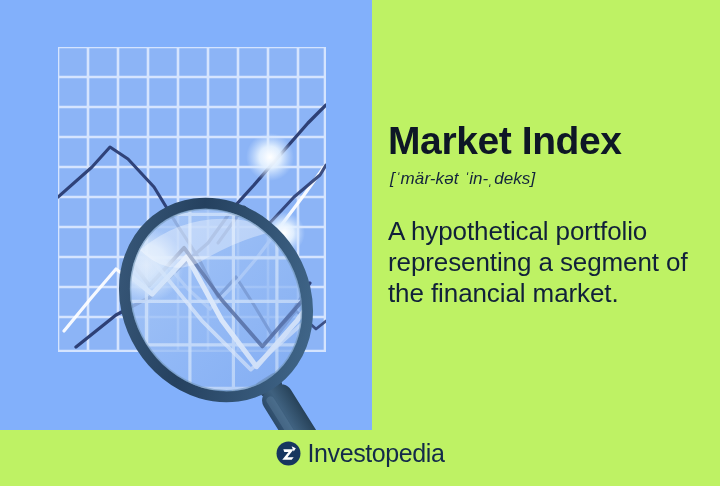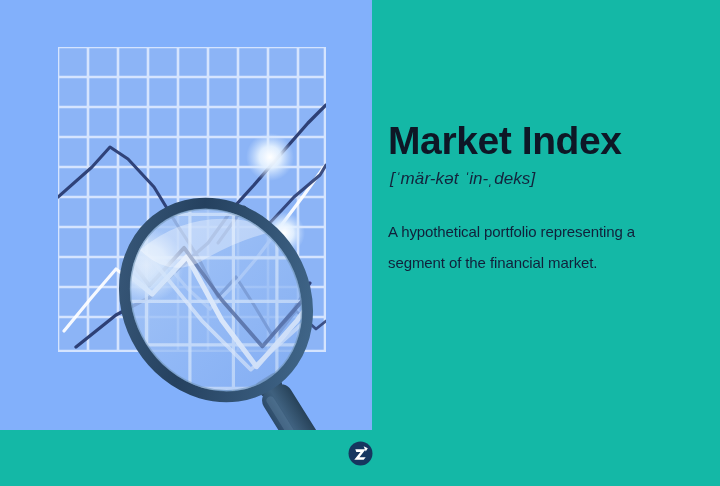--- a/index.html
+++ b/index.html
@@ -2,40 +2,40 @@
 <html><head>
 <meta charset="utf-8">
 <style>
   html,body{margin:0;padding:0;}
   body{
     width:720px;height:486px;overflow:hidden;
     background:#82b0fb;
     font-family:"Liberation Sans", sans-serif;
     -webkit-font-smoothing:antialiased;
   }
-  .card{position:relative;width:720px;height:486px;background:#14b8a6;overflow:hidden;}
+  .card{position:relative;width:720px;height:486px;background:#bef264;overflow:hidden;}
 
   
   .illus{position:absolute;left:0;top:0;width:372px;height:430px;}
   .illus svg{display:block;}
 
   
   .textblock{
     position:absolute;left:388px;top:118px;width:300px;
   }
   .title{
     font-size:39px;line-height:46px;font-weight:700;color:#0e1726;
     letter-spacing:-0.4px;margin:0;
   }
   .phonetic{
     font-size:17px;line-height:22px;font-style:italic;color:#13233c;
     margin:4px 0 0 2px;font-weight:400;letter-spacing:0.1px;
   }
   .definition{
-    font-size:15px;line-height:31px;color:#11203a;font-weight:400;
+    font-size:26px;line-height:31px;color:#11203a;font-weight:400;
     margin:26px 0 0 0;letter-spacing:-0.1px;
   }
 
   
   .footer{
     position:absolute;left:0;right:0;bottom:20px;
     display:flex;align-items:center;justify-content:center;gap:7px;
   }
   .logo-mark{width:25px;height:25px;display:block;flex:0 0 auto;}
   .logo-word{
@@ -191,15 +191,16 @@
   </div>
 
   <div class="footer">
     <span class="logo-mark">
       <svg viewBox="0 0 48 48" width="25" height="25" xmlns="http://www.w3.org/2000/svg">
         <circle cx="24" cy="24" r="23" fill="#16365f"></circle>
         <path d="M14 16 H34 L22 31 H34 L30 36 H12 L24 21 H16 Z" fill="#ffffff"></path>
         <path d="M30 10 L38 14 L34 20 Z" fill="#ffffff"></path>
       </svg>
     </span>
+    <span class="logo-word">Investopedia</span>
   </div>
 
 </div>
 
 </body></html>

